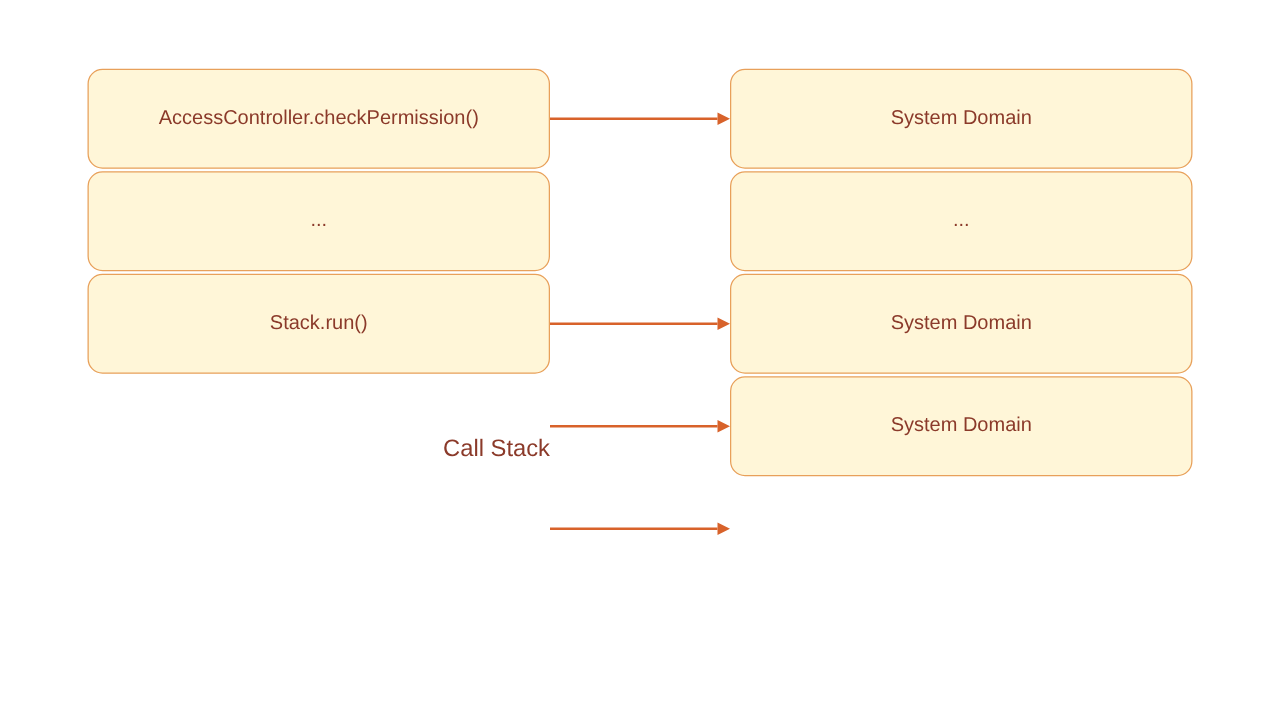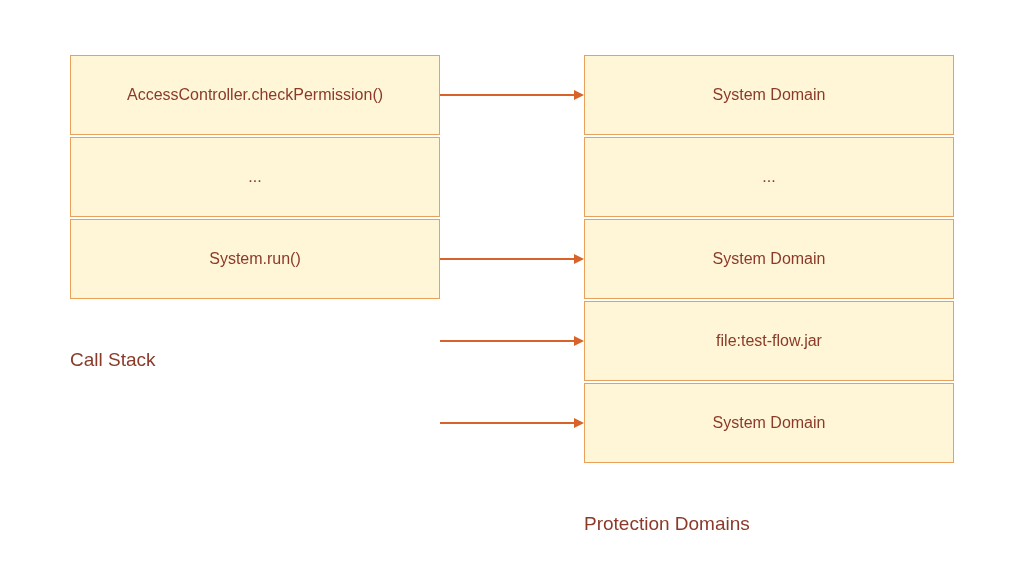--- a/index.html
+++ b/index.html
@@ -20,31 +20,31 @@
     }
     .column {
       display: flex;
       flex-direction: column;
       width: 370px;
     }
     .box {
       height: 80px;
       background: #fff6d8;
       border: 1.5px solid #e8a05a;
-      border-radius: 0;
+      border-radius: 12px;
       display: flex;
       align-items: center;
       justify-content: center;
       font-size: 16px;
       color: #8b3a2a;
       margin-bottom: 2px;
     }
     .box:last-of-type { margin-bottom: 0; }
     .label {
-      text-align: left;
+      text-align: right;
       font-size: 19px;
       color: #8b3a2a;
       margin-top: 48px;
     }
     .arrows {
       position: absolute;
       top: 55px;
       left: 440px;
       width: 144px;
       height: 410px;
@@ -70,30 +70,28 @@
       border-bottom: 5px solid transparent;
     }
   </style>
 </head>
 <body>
 
 <div class="container">
   <div class="column">
     <div class="box">AccessController.checkPermission()</div>
     <div class="box">...</div>
-    <div class="box">System.run()</div>
+    <div class="box">Stack.run()</div>
     <div class="label">Call Stack</div>
   </div>
   <div class="column">
     <div class="box">System Domain</div>
     <div class="box">...</div>
     <div class="box">System Domain</div>
-    <div class="box">file:test-flow.jar</div>
     <div class="box">System Domain</div>
-    <div class="label">Protection Domains</div>
   </div>
 </div>
 
 <div class="arrows">
   <div class="arrow" style="top:39px;">
     <div class="arrow-line"></div>
     <div class="arrow-head"></div>
   </div>
   <div class="arrow" style="top:203px;">
     <div class="arrow-line"></div>

